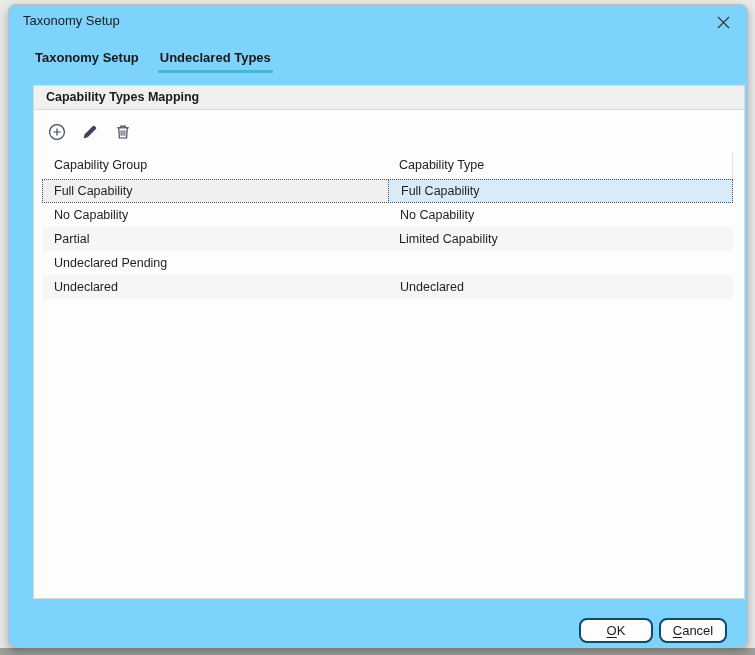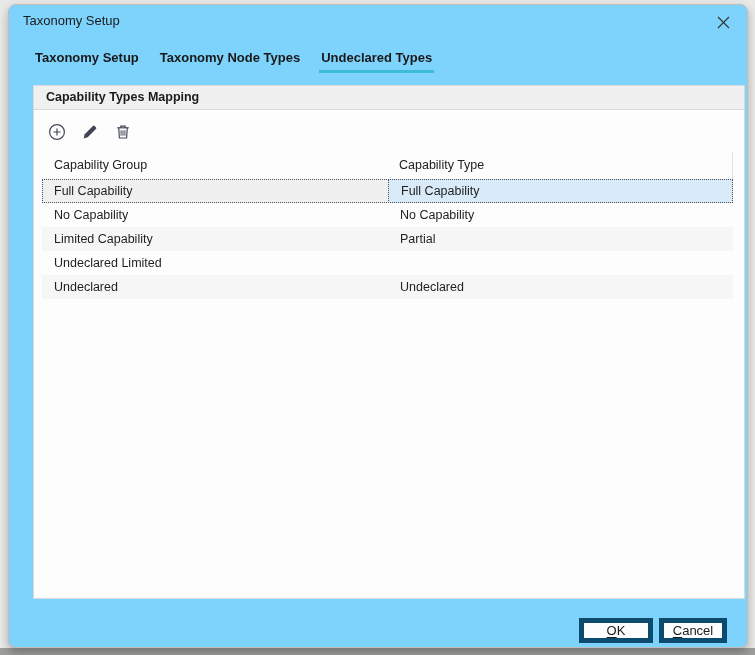--- a/index.html
+++ b/index.html
@@ -47,21 +47,21 @@
   .cell { font-size:12.5px; color:#1f1f1f; padding-left:12px; line-height:24px;
     height:24px; white-space:nowrap; overflow:hidden; }
   .cell-1 { width:346px; }
   .cell-2 { flex:1; }
   .row.selected { outline:1px dotted #49505c; outline-offset:-1px;align-items:flex-end; }
   .row.selected .cell-1 { background:#f0f0f0; }
   .row.selected .cell-2 { background:#d9eaf8; border:1px dotted #49505c;
     line-height:22px; }
 
   .footer-btn { position:absolute; top:613px; height:25px; background:#fdfdfd;
-    border:5px solid #0c4a6e; border-radius:0; font-size:13px; color:#1b1b1b;
+    border:2px solid #0c4a6e; border-radius:8px; font-size:13px; color:#1b1b1b;
     font-family:"Liberation Sans", sans-serif; cursor:pointer; }
   .ok-btn { right:94px; width:74px; }
   .cancel-btn { right:20px; width:68px; }
   .mn { text-decoration:underline; text-underline-offset:2px; }
 
   svg { display:block; }
 </style>
 </head>
 <body>
 
@@ -72,21 +72,20 @@
   <span class="dialog-title">Taxonomy Setup</span>
 
   <button class="close-btn">
     <svg width="13" height="13" viewBox="0 0 13 13">
       <path d="M1 1l11 11M12 1L1 12" stroke="#333" stroke-width="1.1" fill="none"></path>
     </svg>
   </button>
 
   <div class="tab-bar">
     <div class="tab">Taxonomy Setup</div>
-    <div class="tab">Taxonomy Node Types</div>
     <div class="tab active">Undeclared Types</div>
   </div>
 
   <div class="groupbox">
     <div class="group-header">
       <span>Capability Types Mapping</span>
     </div>
 
     <div class="toolbar">
       <button class="tool-btn">
@@ -118,25 +117,25 @@
 
       <div class="row selected">
         <div class="cell cell-1">Full Capability</div>
         <div class="cell cell-2">Full Capability</div>
       </div>
       <div class="row">
         <div class="cell cell-1">No Capability</div>
         <div class="cell cell-2">No Capability</div>
       </div>
       <div class="row alt">
+        <div class="cell cell-2">Partial</div>
         <div class="cell cell-1">Limited Capability</div>
-        <div class="cell cell-2">Partial</div>
       </div>
       <div class="row">
-        <div class="cell cell-2">Undeclared Limited</div>
+        <div class="cell cell-2">Undeclared Pending</div>
       </div>
       <div class="row alt">
         <div class="cell cell-1">Undeclared</div>
         <div class="cell cell-2">Undeclared</div>
       </div>
     </div>
   </div>
 
   <button class="footer-btn ok-btn"><span class="mn">O</span><span>K</span></button>
   <button class="footer-btn cancel-btn"><span class="mn">C</span><span>ancel</span></button>

